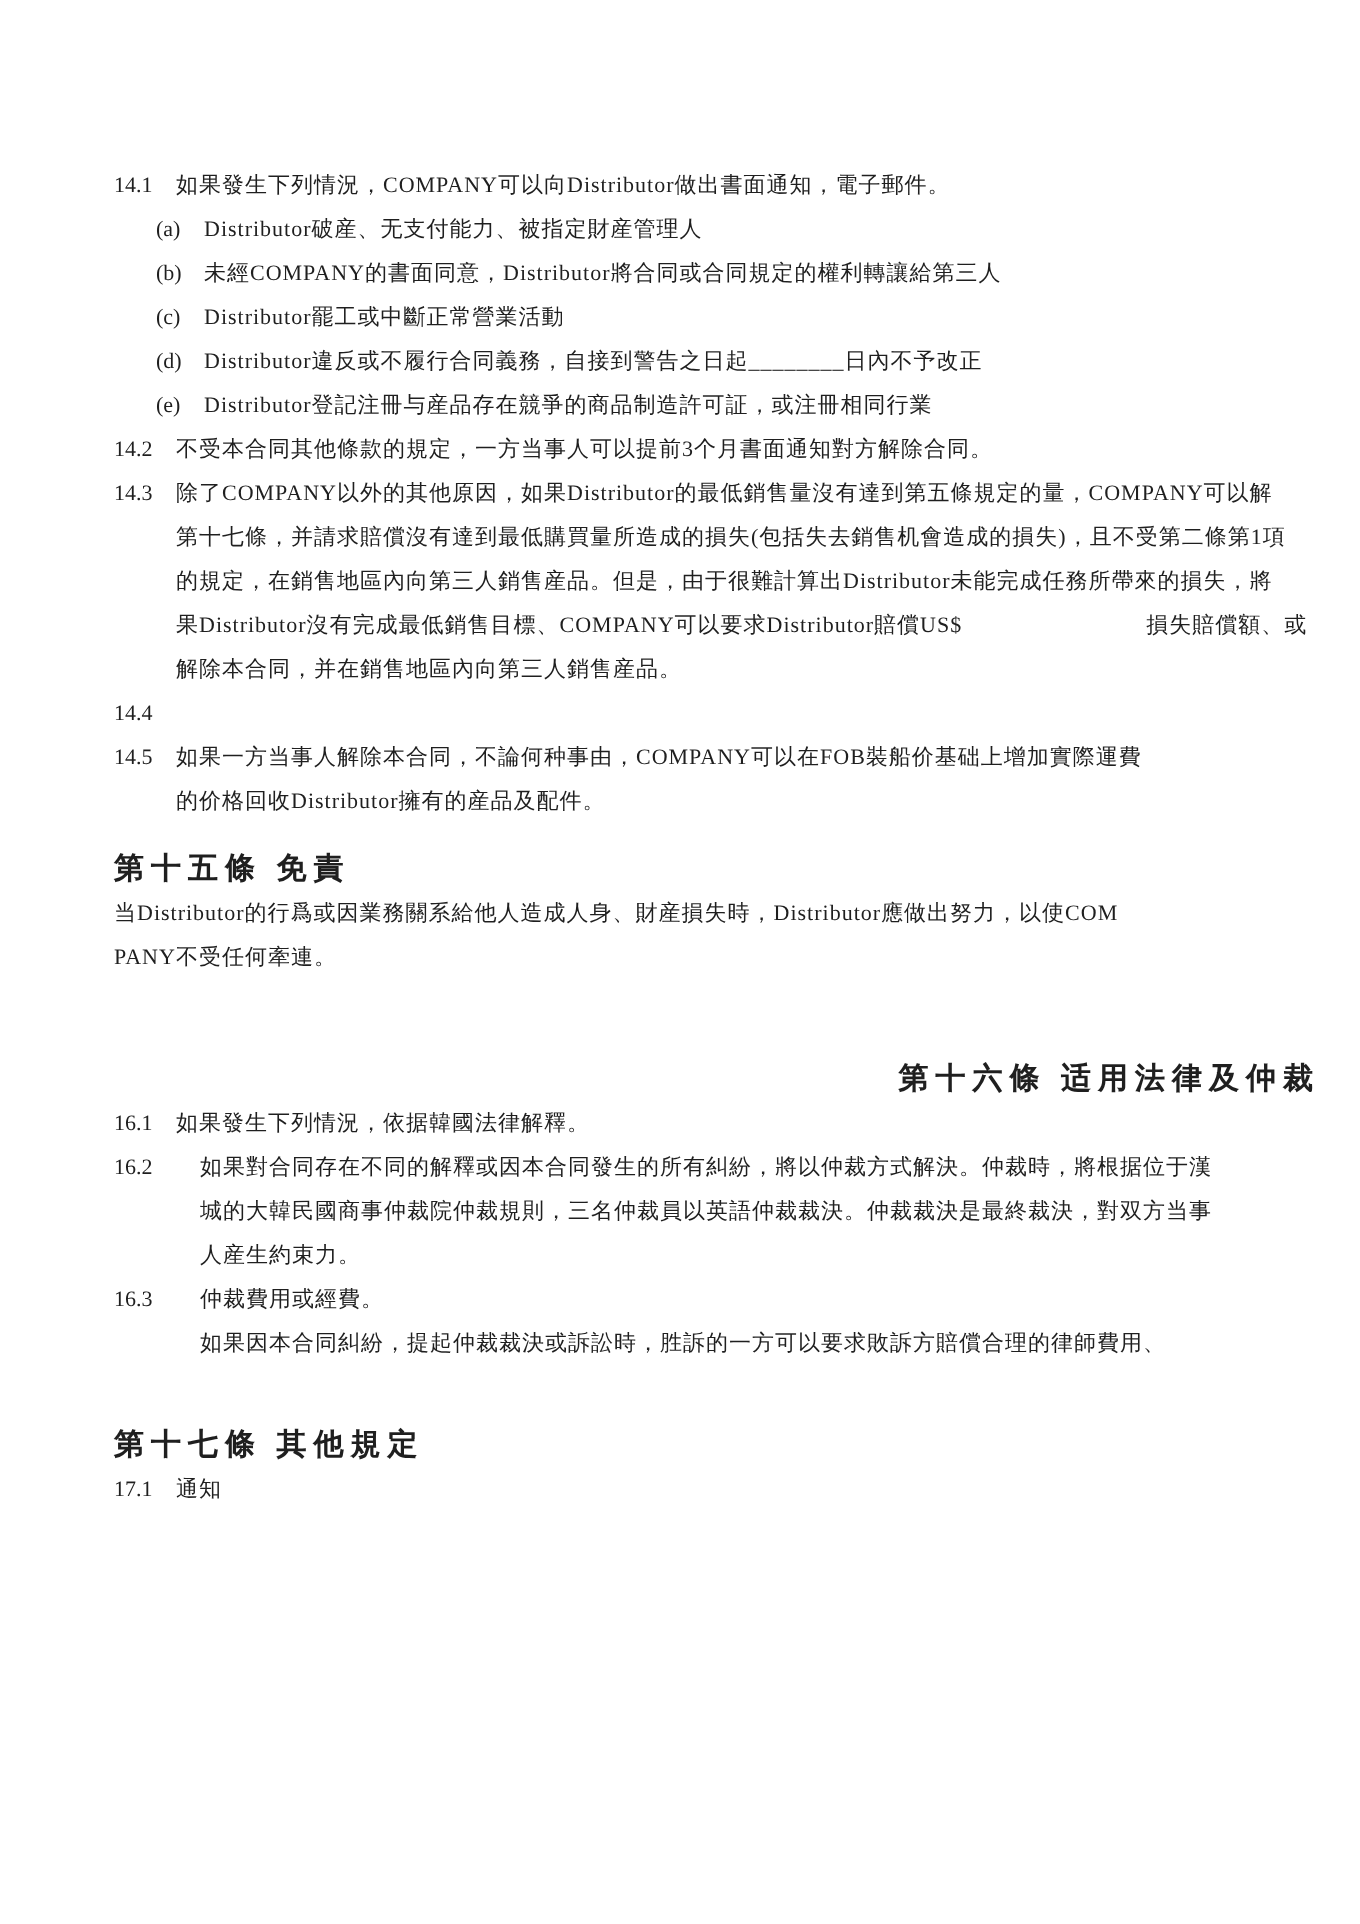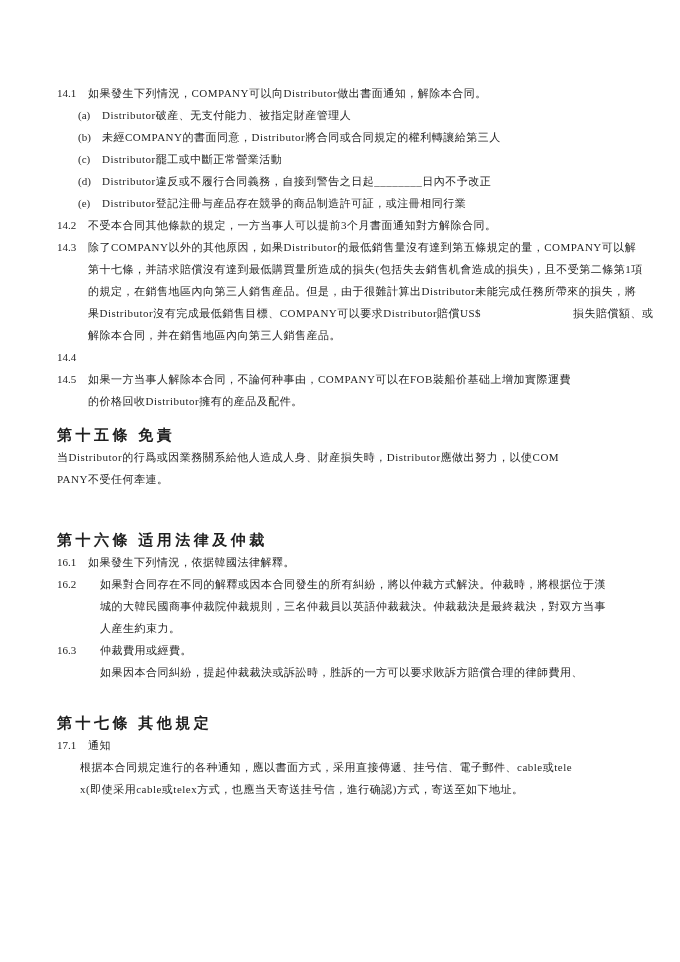--- a/index.html
+++ b/index.html
@@ -52,21 +52,21 @@
   .para.indent { margin-left: 23px; }
 </style>
 </head>
 <body>
 
 <main class="doc">
   <div id="doc-blocks">
       <div class="item">
         <span class="num">14.1</span>
         <div class="lines">
-          <div class="line">如果發生下列情況，COMPANY可以向Distributor做出書面通知，解除本合同。</div>
+          <div class="line">如果發生下列情況，COMPANY可以向Distributor做出書面通知，電子郵件。</div>
         </div>
       </div>
       <div class="sub">
         <span class="num">(a)</span>
         <div class="lines">
           <div class="line">Distributor破産、无支付能力、被指定財産管理人</div>
         </div>
       </div>
       <div class="sub">
         <span class="num">(b)</span>
@@ -116,21 +116,21 @@
         <div class="lines">
           <div class="line">如果一方当事人解除本合同，不論何种事由，COMPANY可以在FOB裝船价基础上增加實際運費</div>
           <div class="line">的价格回收Distributor擁有的産品及配件。</div>
         </div>
       </div>
       <div class="heading" style="margin-top: 12px;">第十五條 免責</div>
       <div class="para">
         <div class="line">当Distributor的行爲或因業務關系給他人造成人身、財産損失時，Distributor應做出努力，以使COM</div>
         <div class="line">PANY不受任何牽連。</div>
       </div>
-      <div class="heading" style="margin-top: 39px;">第十六條 适用法律及仲裁</div>
+      <div class="heading" style="margin-top: 39px; text-align: right;">第十六條 适用法律及仲裁</div>
       <div class="item">
         <span class="num">16.1</span>
         <div class="lines">
           <div class="line">如果發生下列情況，依据韓國法律解釋。</div>
         </div>
       </div>
       <div class="item wide">
         <span class="num">16.2</span>
         <div class="lines">
           <div class="line">如果對合同存在不同的解釋或因本合同發生的所有糾紛，將以仲裁方式解決。仲裁時，將根据位于漢</div>
@@ -145,18 +145,14 @@
           <div class="line">如果因本合同糾紛，提起仲裁裁決或訴訟時，胜訴的一方可以要求敗訴方賠償合理的律師費用、</div>
         </div>
       </div>
       <div class="heading" style="margin-top: 29px;">第十七條 其他規定</div>
       <div class="item">
         <span class="num">17.1</span>
         <div class="lines">
           <div class="line">通知</div>
         </div>
       </div>
-      <div class="para indent">
-        <div class="line">根据本合同規定進行的各种通知，應以書面方式，采用直接傳遞、挂号信、電子郵件、cable或tele</div>
-        <div class="line">x(即使采用cable或telex方式，也應当天寄送挂号信，進行确認)方式，寄送至如下地址。</div>
-      </div>
     </div>
 </main>
 
 </body></html>

